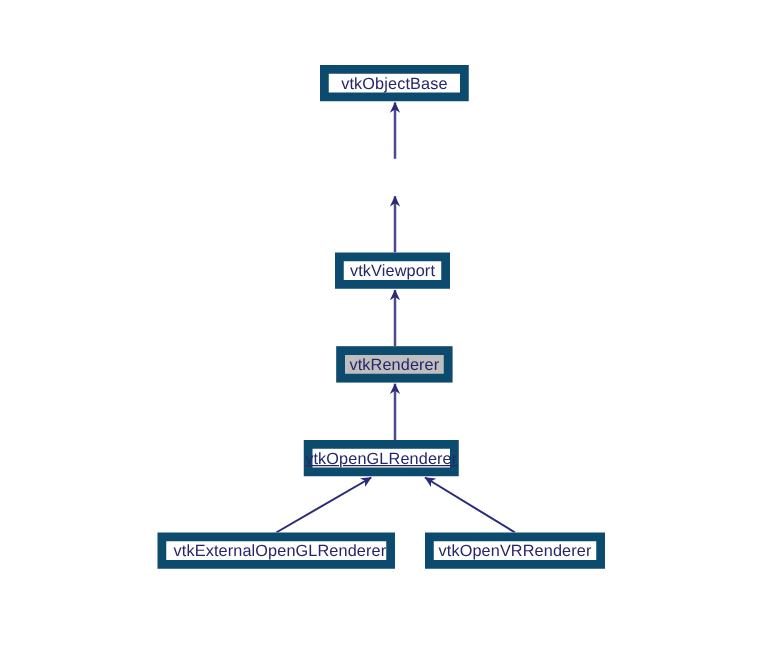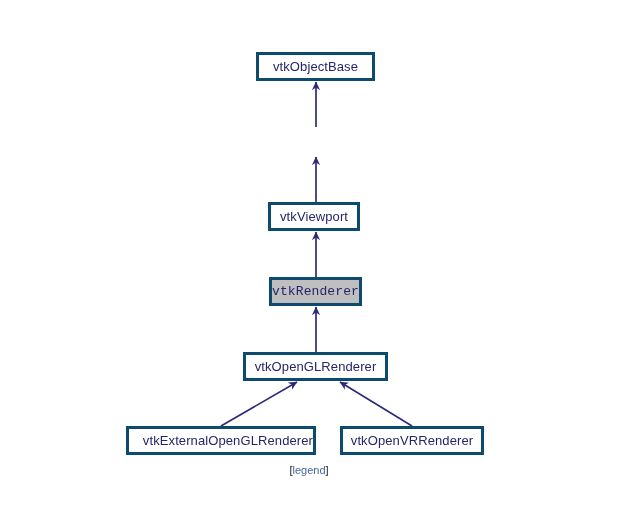--- a/index.html
+++ b/index.html
@@ -28,42 +28,42 @@
     position: absolute;
     left: 0;
     top: 0;
     width: 618px;
     height: 518px;
   }
 
   .node {
     position: absolute;
     box-sizing: border-box;
-    border: 3px solid #0c4a6e;
+    border: 7px solid #0c4a6e;
     background: #ffffff;
     color: #25256b;
     font-size: 13px;
     line-height: 1;
     display: flex;
     align-items: center;
     justify-content: center;
     white-space: nowrap;
     letter-spacing: 0.1px;
   }
 
   .node.highlight {
     background: #bfbfbf;
   }
 
   
   #node-vtkobjectbase      { left: 256px; top: 52px;  width: 119px; height: 29px; }
   #node-vtkobject          { left: 272px; top: 127px; width: 87px;  height: 29px; }
   #node-vtkviewport        { left: 268px; top: 202px; width: 92px;  height: 29px; }
-  #node-vtkrenderer        { left: 269px; top: 277px; width: 93px;  height: 29px; font-family: Liberation Mono, monospace; }
-  #node-vtkopenglrenderer  { left: 243px; top: 352px; width: 145px; height: 29px; }
+  #node-vtkrenderer        { left: 269px; top: 277px; width: 93px;  height: 29px; }
+  #node-vtkopenglrenderer  { left: 243px; top: 352px; width: 124px; height: 29px; text-decoration: underline; }
   #node-vtkexternalopenglrenderer { left: 126px; top: 426px; width: 190px; height: 29px; justify-content: flex-end; }
   #node-vtkopenvrrenderer  { left: 340px; top: 426px; width: 144px; height: 29px; }
 
   .legend {
     position: absolute;
     left: 0;
     top: 464px;
     width: 618px;
     text-align: center;
     font-size: 11px;
@@ -121,17 +121,14 @@
   </div>
 
   <div class="node" id="node-vtkexternalopenglrenderer">
     <span>vtkExternalOpenGLRenderer</span>
   </div>
 
   <div class="node" id="node-vtkopenvrrenderer">
     <span>vtkOpenVRRenderer</span>
   </div>
 
-  <div class="legend">
-    <span class="bracket">[</span><span class="legend-link">legend</span><span class="bracket">]</span>
-  </div>
 
 </div>
 
 </body></html>

